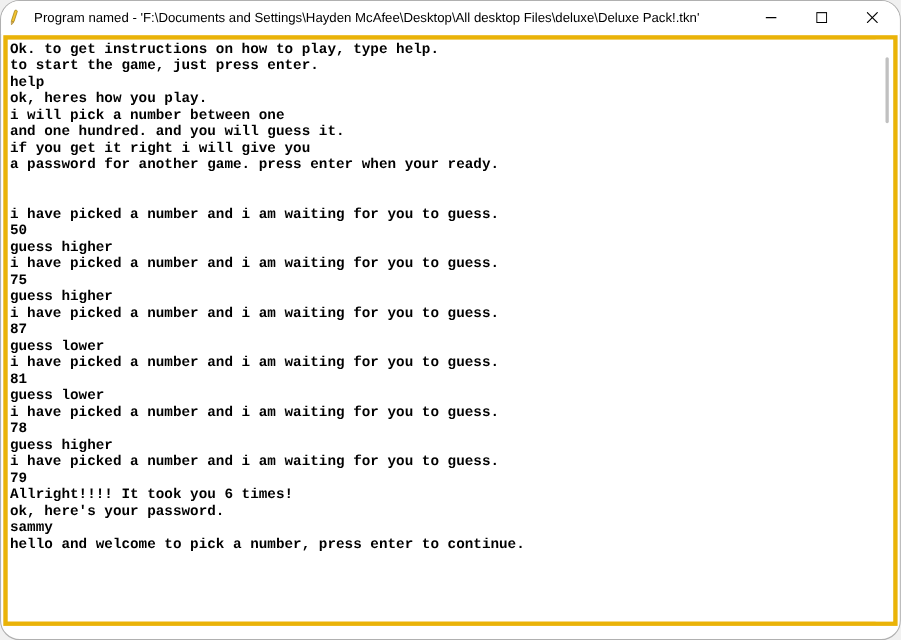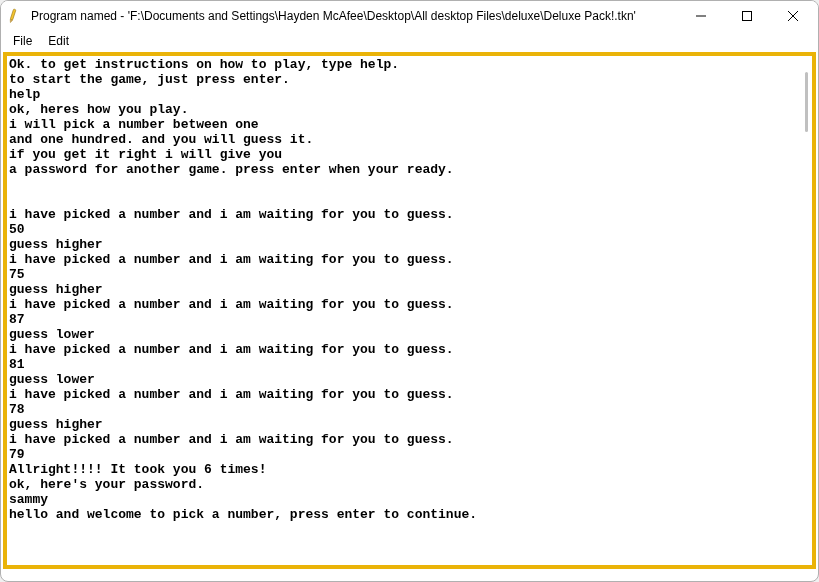--- a/index.html
+++ b/index.html
@@ -12,21 +12,21 @@
       background: #f0f0f0;
       width: 819px;
       height: 582px;
       overflow: hidden;
     }
     .window {
       width: 819px;
       height: 582px;
       background: #ffffff;
       border: 1px solid #b0b0b0;
-      border-radius: 8px;
+      border-radius: 18px;
       display: flex;
       flex-direction: column;
       overflow: hidden;
     }
     .titlebar {
       height: 30px;
       background: #ffffff;
       display: flex;
       align-items: center;
       padding: 0 2px 0 8px;
@@ -158,24 +158,20 @@
       </div>
       <div class="win-btn close">
         <svg width="10" height="10" viewBox="0 0 10 10">
             <line x1="0" y1="0" x2="10" y2="10" stroke="#000" stroke-width="1"></line>
             <line x1="10" y1="0" x2="0" y2="10" stroke="#000" stroke-width="1"></line>
           </svg>
       </div>
     </div>
   </div>
 
-  <div class="menubar">
-    <span class="menu-item">File</span>
-    <span class="menu-item">Edit</span>
-  </div>
 
   <div class="content-wrap">
     <div class="text-area">Ok. to get instructions on how to play, type help.
 to start the game, just press enter.
 help
 ok, heres how you play.
 i will pick a number between one
 and one hundred. and you will guess it.
 if you get it right i will give you
 a password for another game. press enter when your ready.

